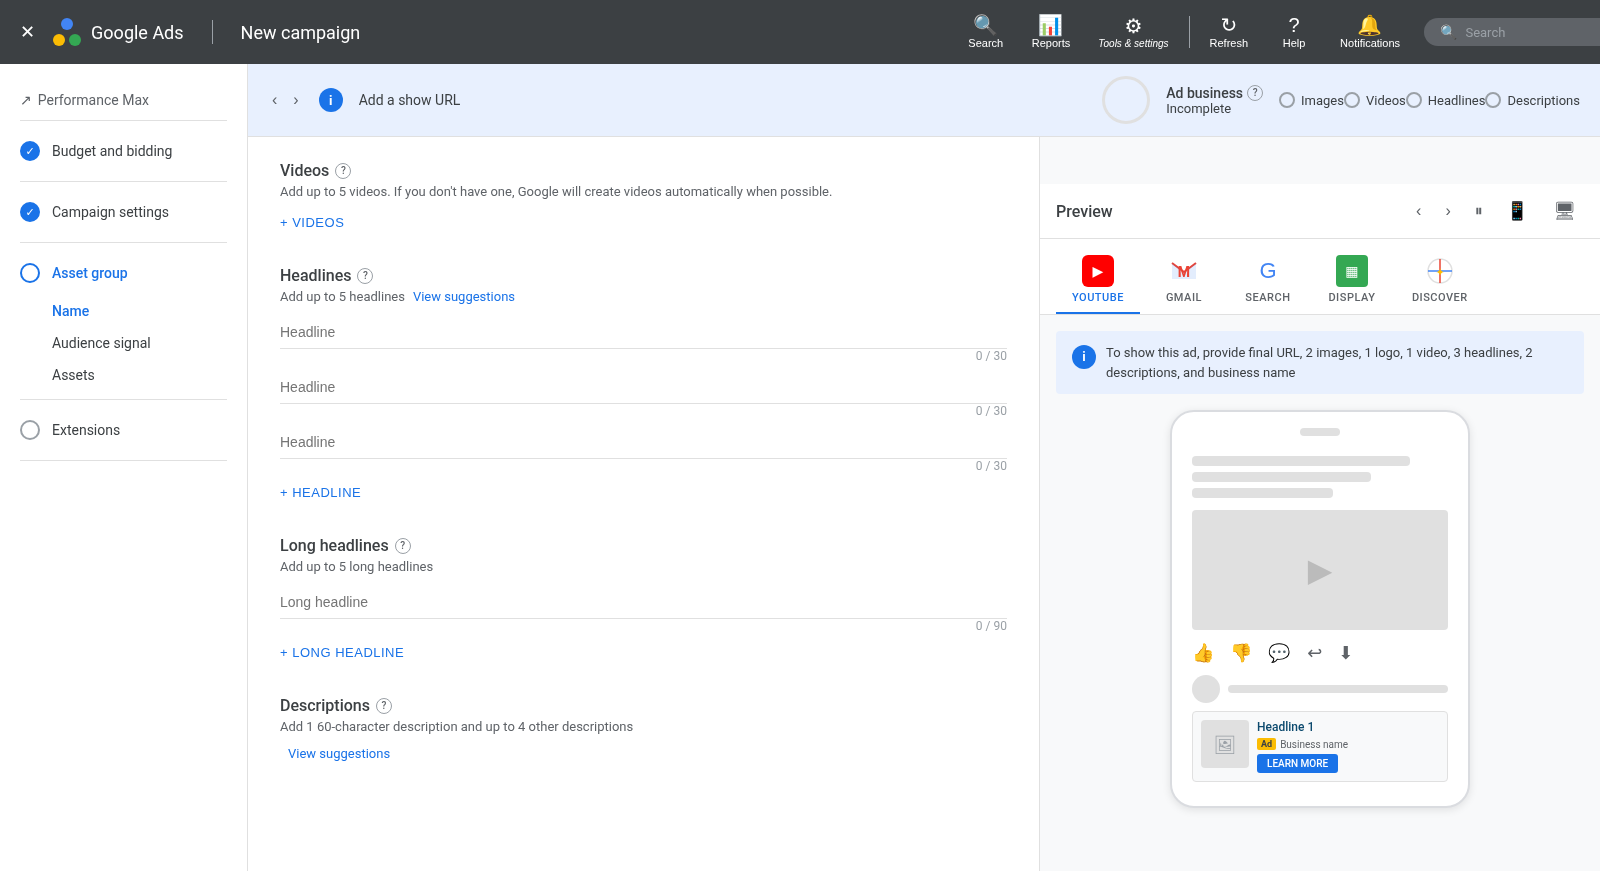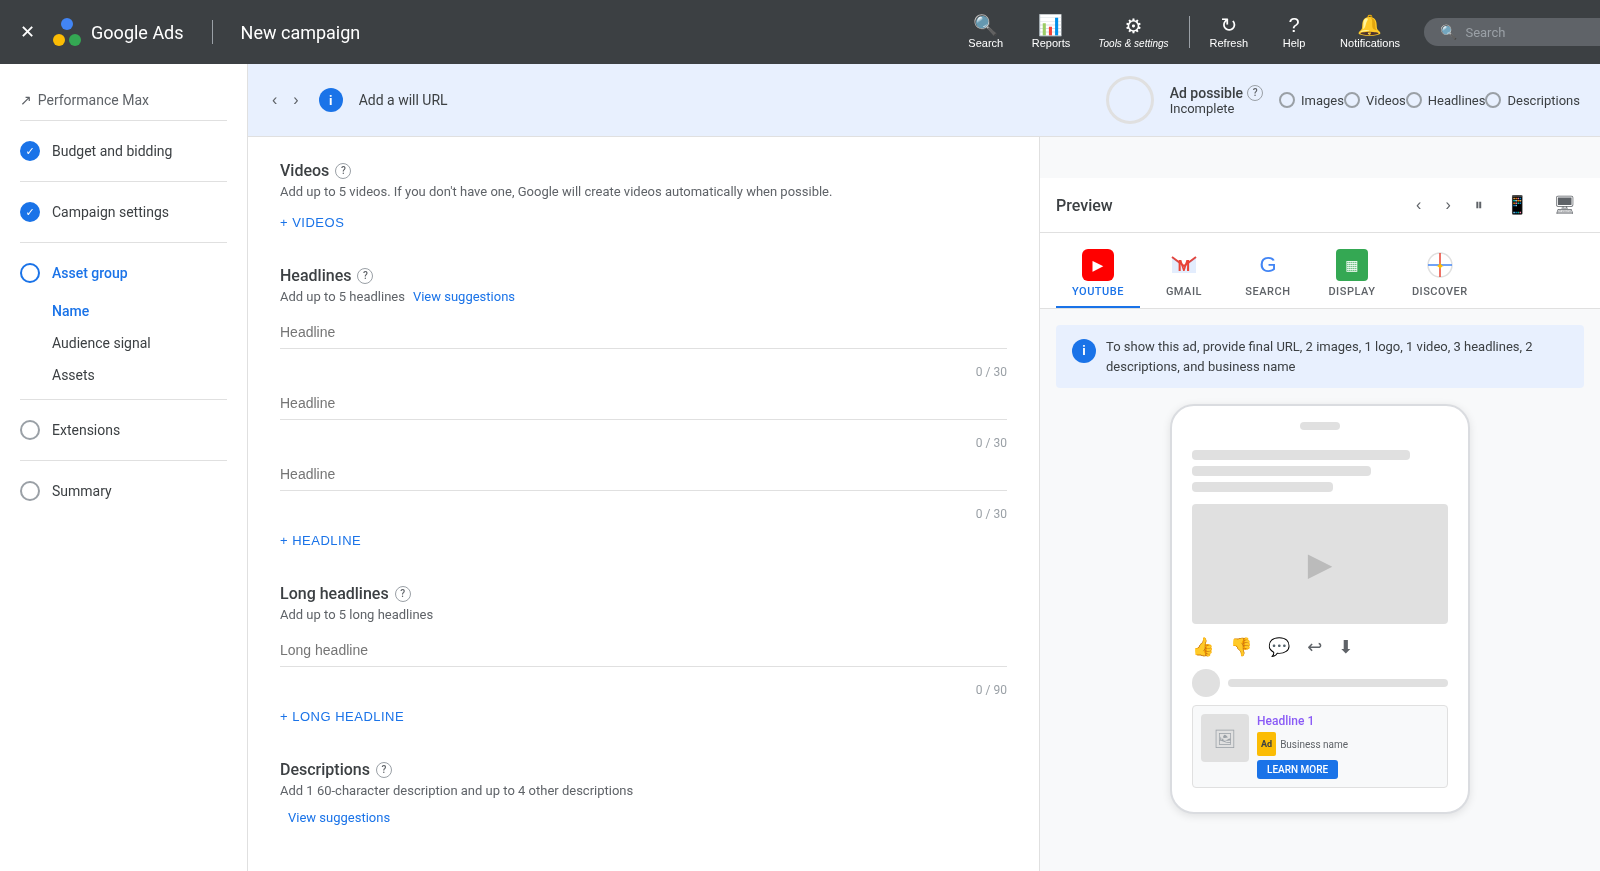--- a/index.html
+++ b/index.html
@@ -305,21 +305,21 @@
 
     .input-field {
       width: 100%;
       border: none;
       border-bottom: 1px solid #e0e0e0;
       padding: 8px 0;
       font-size: 14px;
       color: #3c4043;
       background: none;
       outline: none;
-      margin-bottom: 16px;
+      margin-bottom: 0;
     }
     .char-count {
       text-align: right;
       font-size: 12px;
       color: #9aa0a6;
       margin-bottom: 8px;
     }
 
     .view-suggestions-link {
       color: #1a73e8;
@@ -555,35 +555,35 @@
       color: #9aa0a6;
       font-size: 18px;
       flex-shrink: 0;
     }
     .ad-card-content {
       flex: 1;
     }
     .ad-headline {
       font-size: 12px;
       font-weight: 500;
-      color: #8b5cf6;
+      color: #0c4a6e;
       margin-bottom: 4px;
     }
     .ad-badge-row {
       display: flex;
       align-items: center;
       gap: 4px;
       margin-bottom: 4px;
     }
     .ad-badge {
       background: #fbbc04;
       color: #3c4043;
       font-size: 9px;
       font-weight: bold;
-      padding: 7px 4px;
+      padding: 1px 4px;
       border-radius: 2px;
     }
     .biz-name-text {
       font-size: 10px;
       color: #5f6368;
     }
     .learn-more-btn {
       background: #1a73e8;
       color: #fff;
       font-size: 10px;
@@ -698,39 +698,35 @@
 
     <div class="sidebar-divider"></div>
 
     <div class="sidebar-item">
       <div class="sidebar-item-icon"></div>
       <span class="sidebar-item-label">Extensions</span>
     </div>
 
     <div class="sidebar-divider"></div>
 
-    <div class="sidebar-item">
-      <div class="sidebar-item-icon"></div>
-      <span class="sidebar-item-label">Summary</span>
-    </div>
   </aside>
 
   <div class="main-content">
 
     <div class="ad-strength-bar">
       <div class="ad-strength-nav">
         <button>‹</button>
         <button>›</button>
       </div>
       <div class="info-circle">i</div>
-      <span class="final-url-text">Add a will URL</span>
+      <span class="final-url-text">Add a show URL</span>
       <div class="ad-strength-circle"></div>
       <div class="ad-strength-info">
         <span class="ad-strength-title">
-          <span>Ad possible</span>
+          <span>Ad business</span>
           <span class="help-icon">?</span>
         </span>
         <span class="ad-strength-status">Incomplete</span>
       </div>
       <div class="ad-strength-checklist">
         <div class="checklist-item">
           <div class="check-circle"></div>
           <span>Images</span>
         </div>
         <div class="checklist-item">

